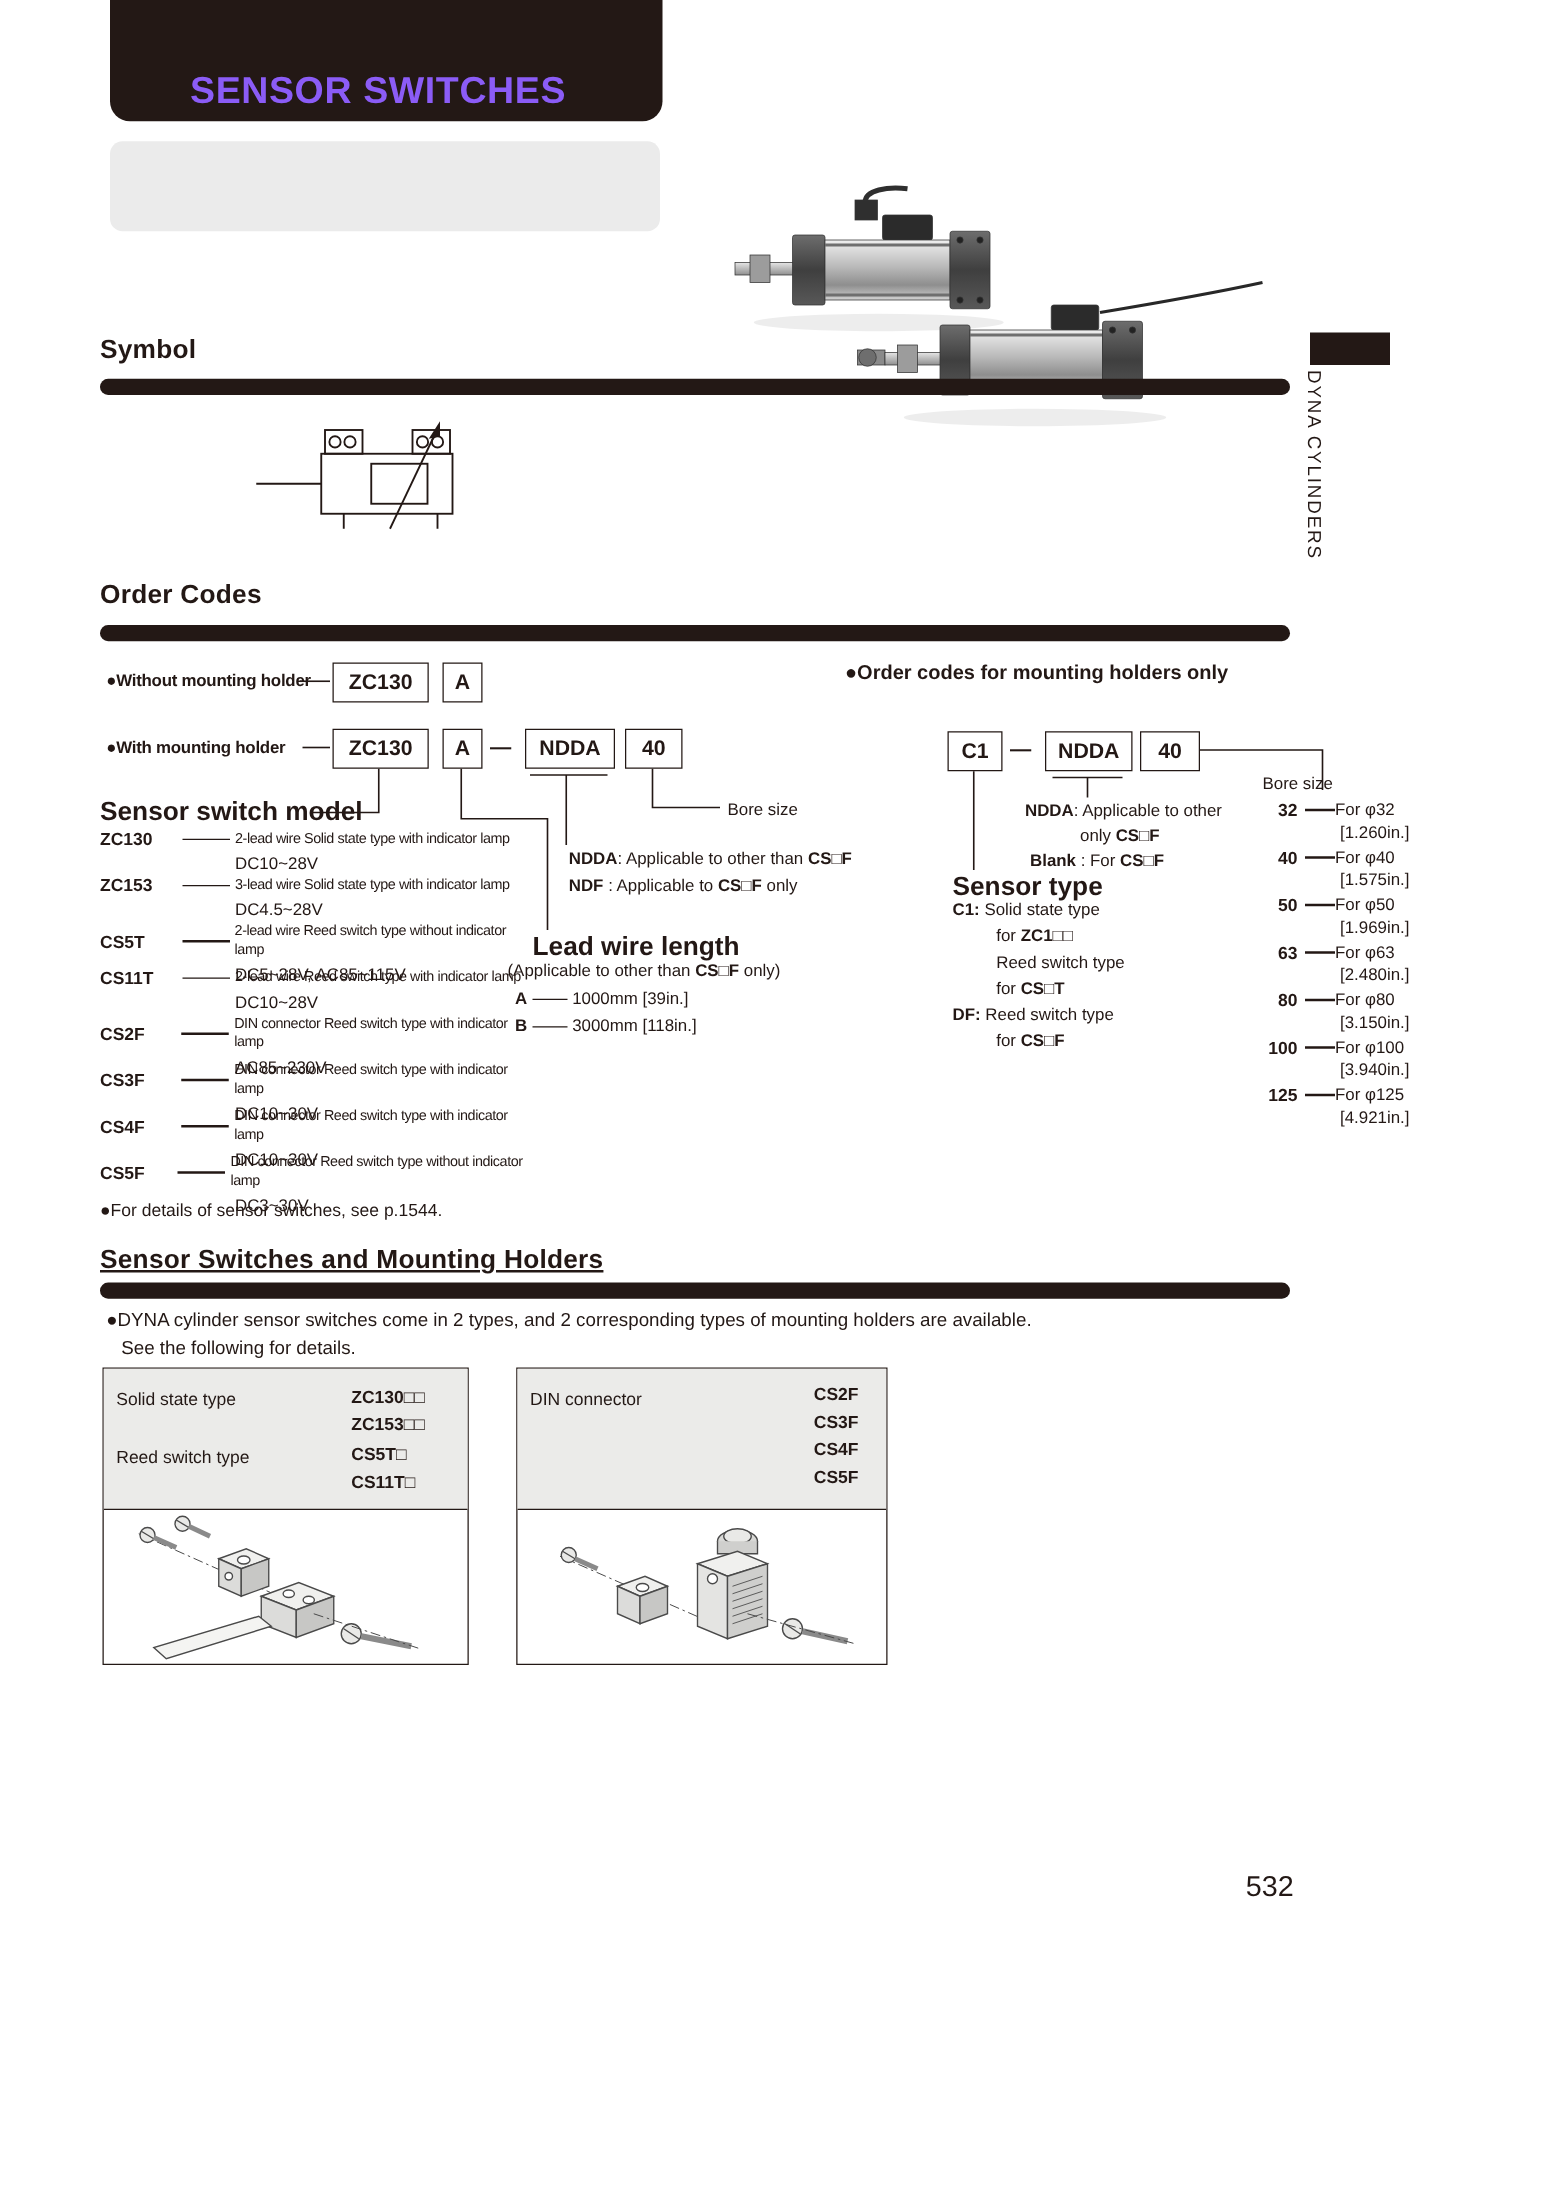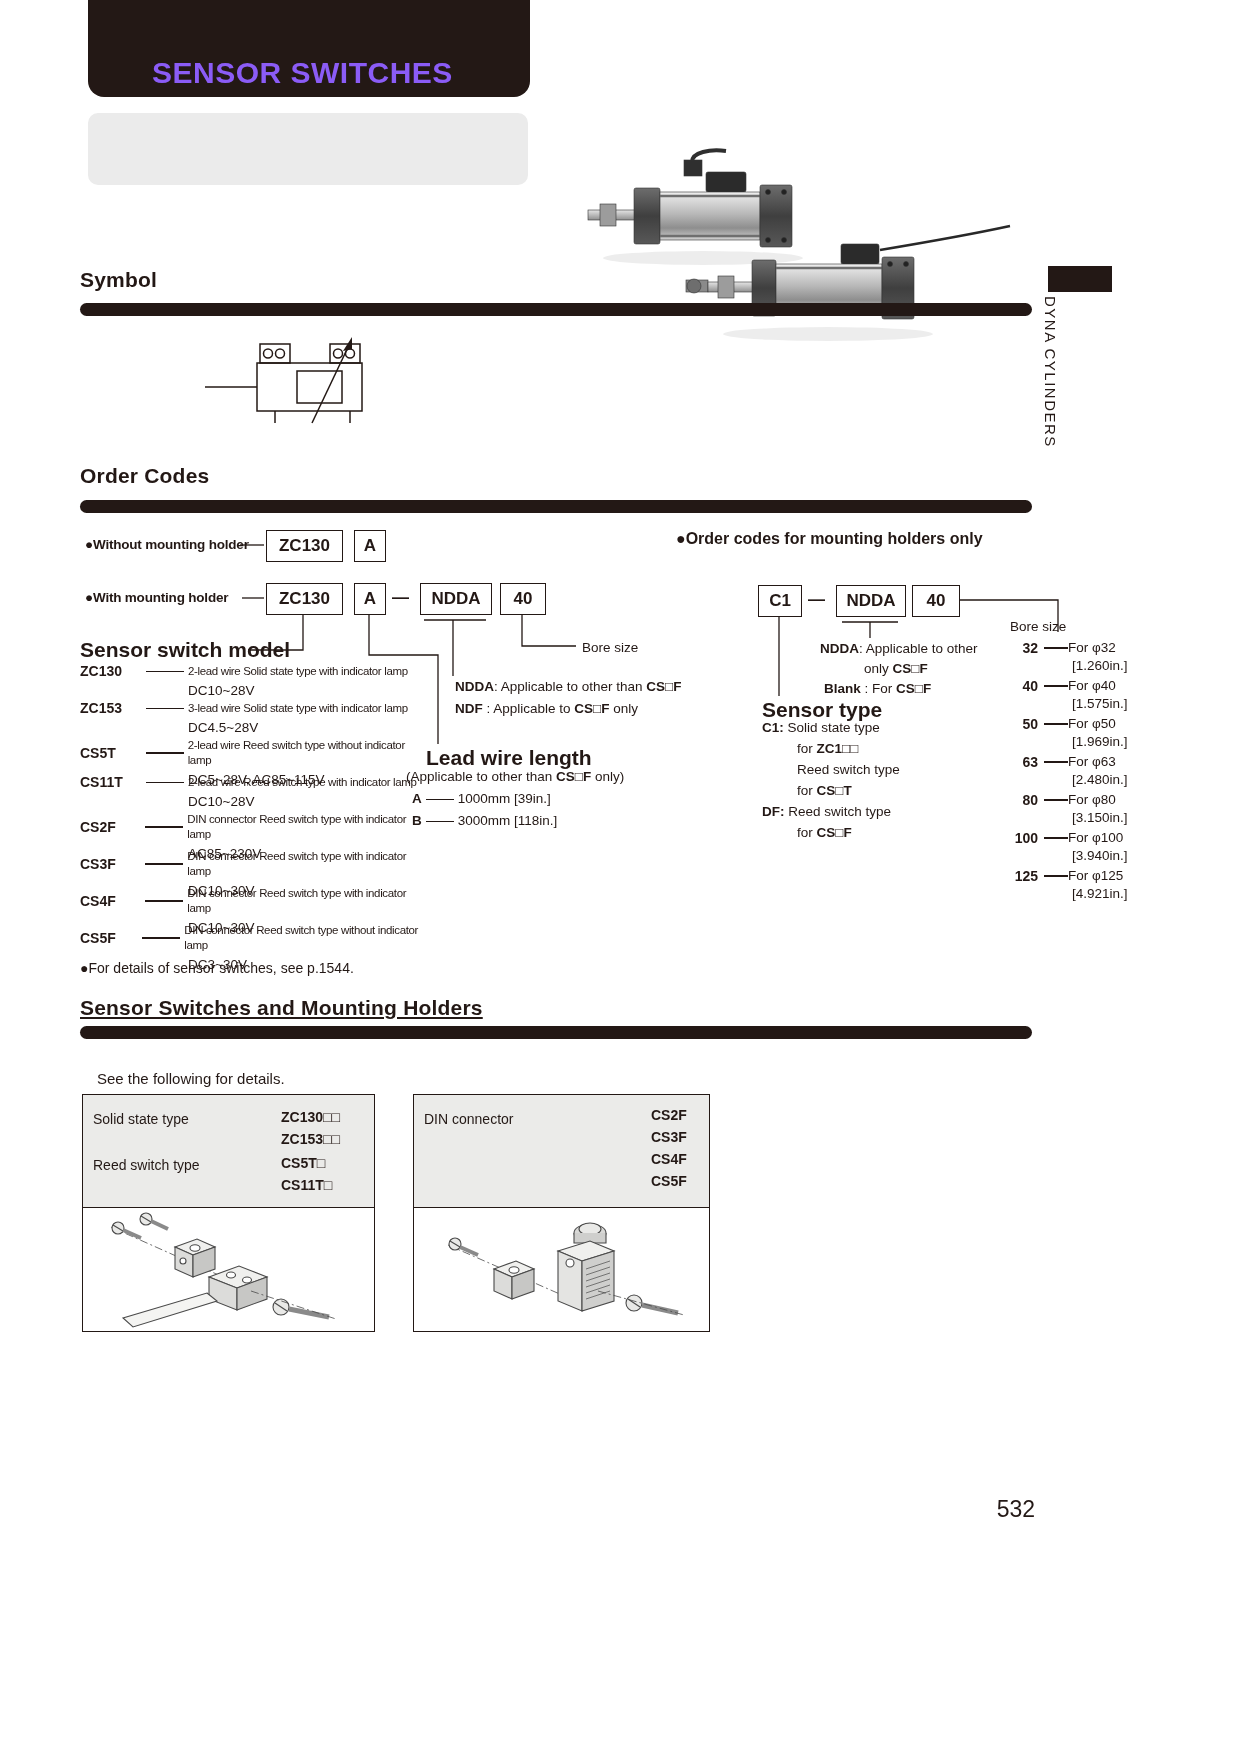--- a/index.html
+++ b/index.html
@@ -335,20 +335,21 @@
     <div class="bitem-l1">
         <span class="bsize">125</span>
         <span class="bdash"></span>
         <span class="blabel">For φ125</span>
       </div>
     <div class="binch">[4.921in.]</div>
   </div>
 
   <div class="abs h1" style="left:80px;top:996px;text-decoration:underline;">Sensor Switches and Mounting Holders</div>
   <div class="abs bar" style="left:80px;top:1026px;width:952px;"></div>
+  <div class="abs t15" style="left:85px;top:1048px;">●DYNA cylinder sensor switches come in 2 types, and 2 corresponding types of mounting holders are available.</div>
   <div class="abs t15" style="left:97px;top:1070px;">See the following for details.</div>
 
   <div class="htable" style="left:82px;top:1094px;width:291px;height:236px;">
     <div class="htable-head">
       <div class="abs t14" style="left:10px;top:16px;">Solid state type</div>
       <div class="abs t14 b" style="left:198px;top:14px;">ZC130□□</div>
       <div class="abs t14 b" style="left:198px;top:36px;">ZC153□□</div>
       <div class="abs t14" style="left:10px;top:62px;">Reed switch type</div>
       <div class="abs t14 b" style="left:198px;top:60px;">CS5T□</div>
       <div class="abs t14 b" style="left:198px;top:82px;">CS11T□</div>

